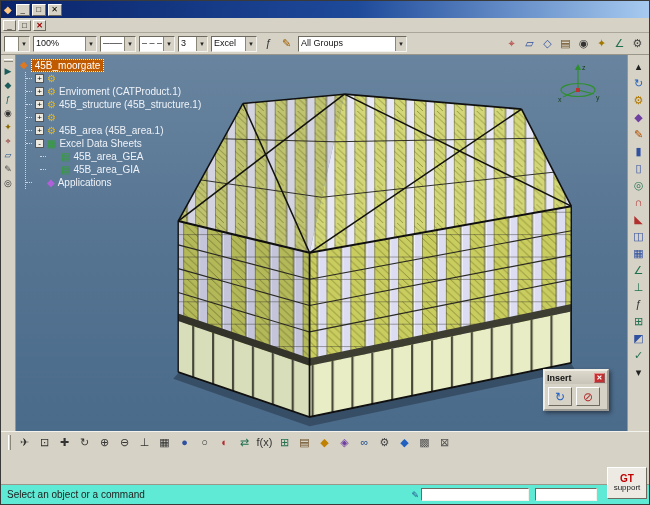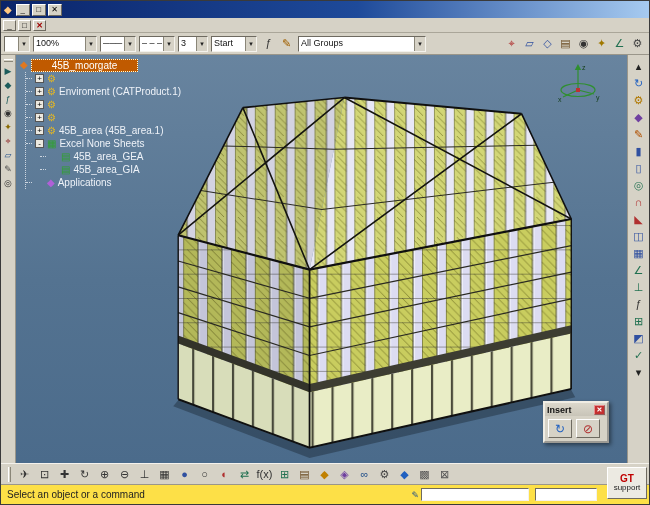--- a/index.html
+++ b/index.html
@@ -24,21 +24,21 @@
   .win-btns.small .winbtn { width:13px; height:11px; }
 
   
   .toolbar-top { height:22px; flex:0 0 22px; display:flex; align-items:center; gap:3px; padding:0 3px;
     background:#d6d2c6; border-bottom:1px solid #9a968a; }
   .combo { height:16px; display:inline-flex; align-items:stretch; background:#fff;
     border:1px solid; border-color:#6e6a60 #f4f2ec #f4f2ec #6e6a60; }
   .combo-val { flex:1; padding:1px 2px 0; font-size:9px; color:#111; white-space:nowrap; overflow:hidden; }
   .combo-btn { width:11px; background:#d6d2c6; border-left:1px solid #8a8678; font-size:7px; color:#222;
     display:flex; align-items:center; justify-content:center; }
-  .w26{width:26px}.w44{width:64px}.w36{width:36px}.w30{width:30px}.w46{width:46px}.w100{width:100px}.w104{width:128px}
+  .w26{width:26px}.w44{width:64px}.w36{width:36px}.w30{width:30px}.w46{width:46px}.w100{width:100px}.w104{width:109px}
   .tool-btn { width:17px; height:17px; display:inline-flex; align-items:center; justify-content:center;
     border:1px solid transparent; cursor:default; }
   .tool-btn .glyph { font-size:11px; line-height:1; }
   .tb-spacer { flex:1; }
 
   
   .main { flex:1; display:flex; min-height:0; }
   .side-toolbar { background:#d6d2c6; display:flex; flex-direction:column; align-items:center; padding-top:3px; gap:1px; }
   .side-toolbar.left { width:15px; flex:0 0 15px; border-right:1px solid #9a968a; }
   .side-toolbar.left .tool-btn { width:13px; height:13px; }
@@ -48,21 +48,21 @@
   .handle-v { width:9px; height:3px; border-top:1px solid #fff; border-bottom:1px solid #8a8678; margin:1px 0 2px; }
 
   
   .viewport { flex:1; position:relative; overflow:hidden;
     background:linear-gradient(180deg,#68849f 0%,#547391 55%,#4b6b8b 100%); }
   svg.building { position:absolute; inset:0; width:100%; height:100%; }
 
   
   .tree { position:absolute; top:3px; left:4px; color:#eef2f8; }
   .tree-root { display:flex; align-items:center; gap:3px; height:14px; }
-  .tree-root .t-label { background:#c05a00; color:#fff; padding:0 20px; border:1px dotted #ffd; }
+  .tree-root .t-label { background:#c05a00; color:#fff; padding:0 3px; border:1px dotted #ffd; }
   .tree-items { margin-left:5px; border-left:1px dotted #cdd6e0; }
   .tree-item { display:flex; align-items:center; gap:3px; height:13px; }
   .stub { width:6px; border-top:1px dotted #cdd6e0; }
   .expander { width:9px; height:9px; flex:0 0 9px; background:#ece9e0; color:#000; border:1px solid #555;
     font-size:8px; line-height:7px; text-align:center; }
   .expander:empty { visibility:hidden; }
   .t-icon { font-size:10px; line-height:1; }
   .t-label { white-space:nowrap; }
   .indent1 { margin-left:14px; }
 
@@ -83,21 +83,21 @@
 
   
   .toolbar-bottom { height:21px; flex:0 0 21px; display:flex; align-items:center; gap:1px; padding:0 4px;
     background:#d6d2c6; border-top:1px solid #f4f2ec; }
   .handle-h { width:3px; height:15px; border-left:1px solid #fff; border-right:1px solid #8a8678; margin:0 3px; }
   .toolbar-bottom .tool-btn { width:19px; height:18px; }
   .toolbar-bottom .glyph { font-size:11px; }
 
   
   .statusbar { height:20px; flex:0 0 20px; display:flex; align-items:center; justify-content:space-between;
-    padding:0 6px; background:#fde047; border-top:1px solid #9a968a; }
+    padding:0 6px; background:#5eead4; border-top:1px solid #9a968a;margin-top:32px; }
   .status-msg { color:#222; }
   .status-fields { display:flex; gap:6px; margin-right:46px; align-items:center; }
   .status-field { display:flex; align-items:center; gap:2px; }
   .sf-icon { font-size:9px; color:#204f8a; }
   .sf-box { height:13px; background:#fff; border:1px solid; border-color:#6e6a60 #f4f2ec #f4f2ec #6e6a60; }
   .sf-box.wide { width:108px; } .sf-box.narrow { width:62px; }
 
   
   .gt-panel { position:absolute; right:2px; bottom:5px; width:40px; height:32px; background:#eceae2;
     border:1px solid; border-color:#fff #6e6a60 #6e6a60 #fff; display:flex; flex-direction:column;
@@ -142,21 +142,21 @@
     </span>
     <span class="combo w36">
       <span class="combo-val">– – –</span>
       <span class="combo-btn">▾</span>
     </span>
     <span class="combo w30">
       <span class="combo-val">3</span>
       <span class="combo-btn">▾</span>
     </span>
     <span class="combo w46">
-      <span class="combo-val">Start</span>
+      <span class="combo-val">Excel</span>
       <span class="combo-btn">▾</span>
     </span>
     <span style="display:flex;gap:1px;">
 
         <span class="tool-btn">
           <span class="glyph" style="color: rgb(51, 51, 51);">ƒ</span>
         </span>
 
         <span class="tool-btn">
           <span class="glyph" style="color: rgb(160, 96, 0);">✎</span>
@@ -318,40 +318,41 @@
               <span class="stub"></span>
               <span class="expander">+</span>
               <span class="t-icon" style="color: rgb(232, 184, 32);">⚙</span>
               <span class="t-label">Enviroment (CATProduct.1)</span>
             </div>
 
             <div class="tree-item">
               <span class="stub"></span>
               <span class="expander">+</span>
               <span class="t-icon" style="color: rgb(232, 184, 32);">⚙</span>
+              <span class="t-label">45B_structure (45B_structure.1)</span>
             </div>
 
             <div class="tree-item">
               <span class="stub"></span>
               <span class="expander">+</span>
               <span class="t-icon" style="color: rgb(232, 184, 32);">⚙</span>
             </div>
 
             <div class="tree-item">
               <span class="stub"></span>
               <span class="expander">+</span>
               <span class="t-icon" style="color: rgb(232, 184, 32);">⚙</span>
               <span class="t-label">45B_area (45B_area.1)</span>
             </div>
 
             <div class="tree-item">
               <span class="stub"></span>
               <span class="expander">-</span>
               <span class="t-icon" style="color: rgb(48, 160, 48);">▦</span>
-              <span class="t-label">Excel None Sheets</span>
+              <span class="t-label">Excel Data Sheets</span>
             </div>
 
             <div class="tree-item indent1">
               <span class="stub"></span>
               <span class="expander"></span>
               <span class="t-icon" style="color: rgb(48, 160, 48);">▤</span>
               <span class="t-label">45B_area_GEA</span>
             </div>
 
             <div class="tree-item indent1">

